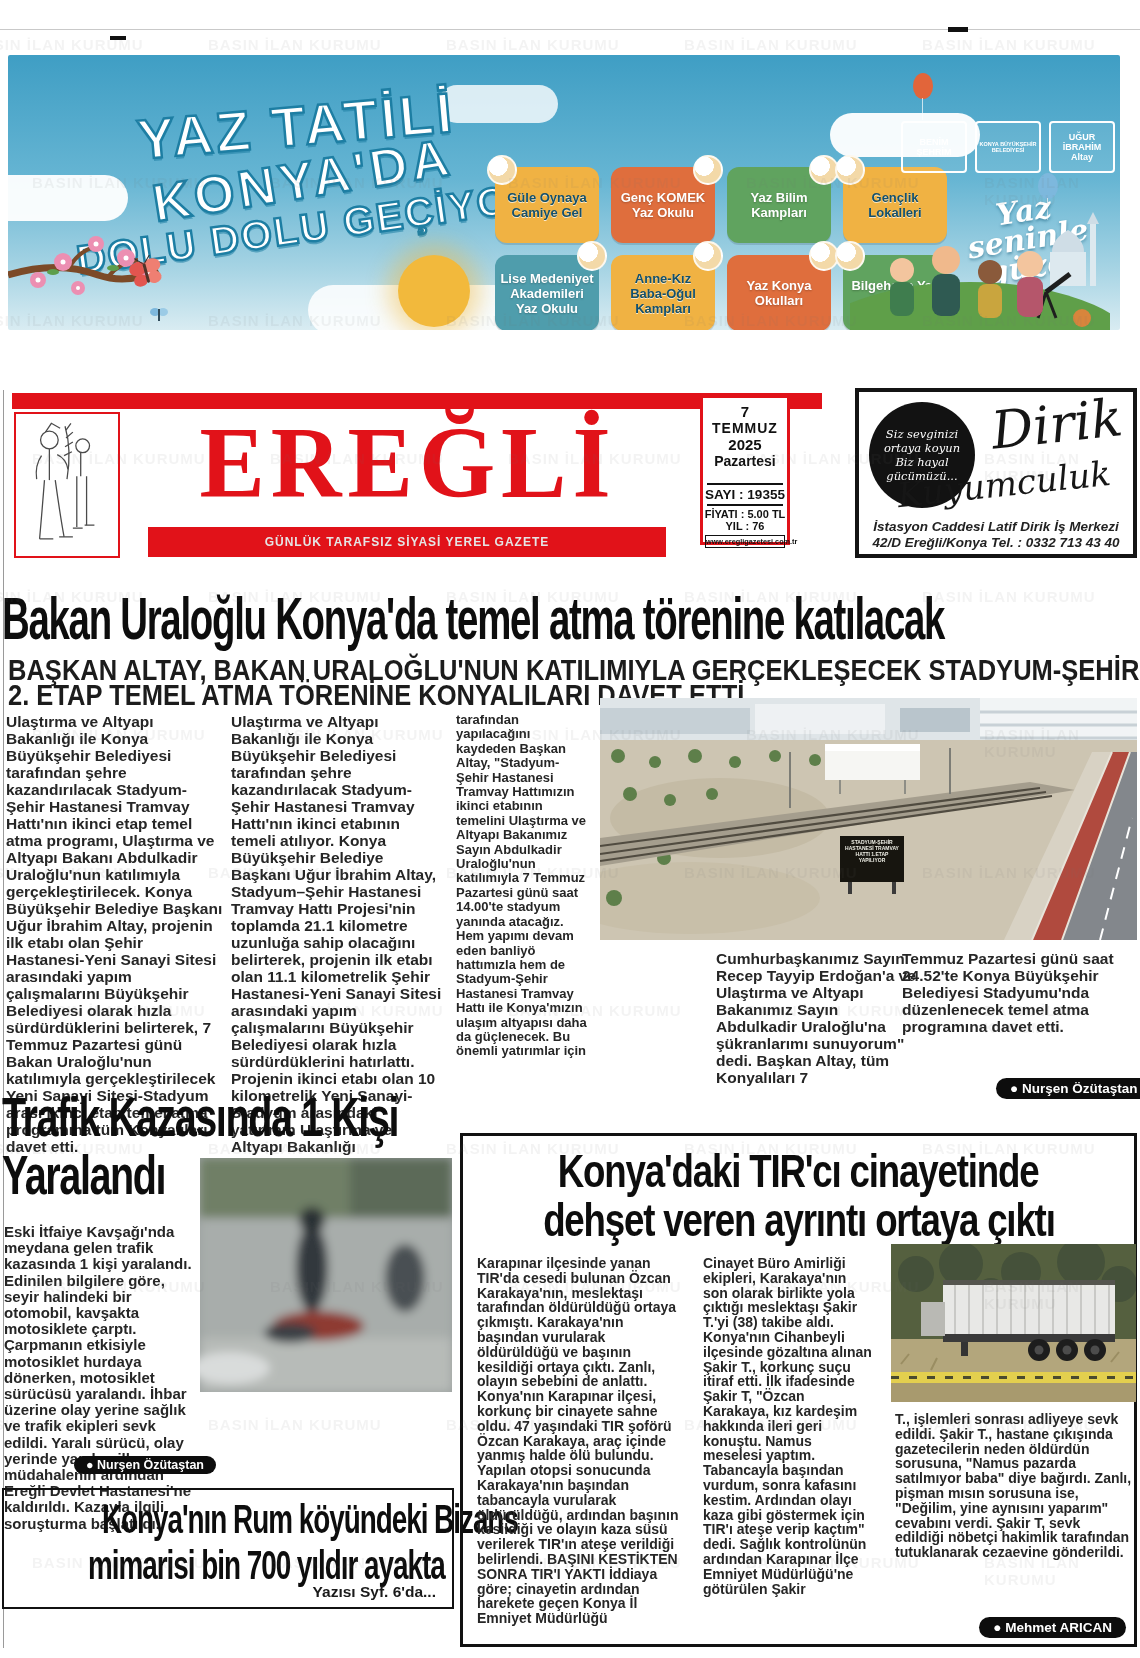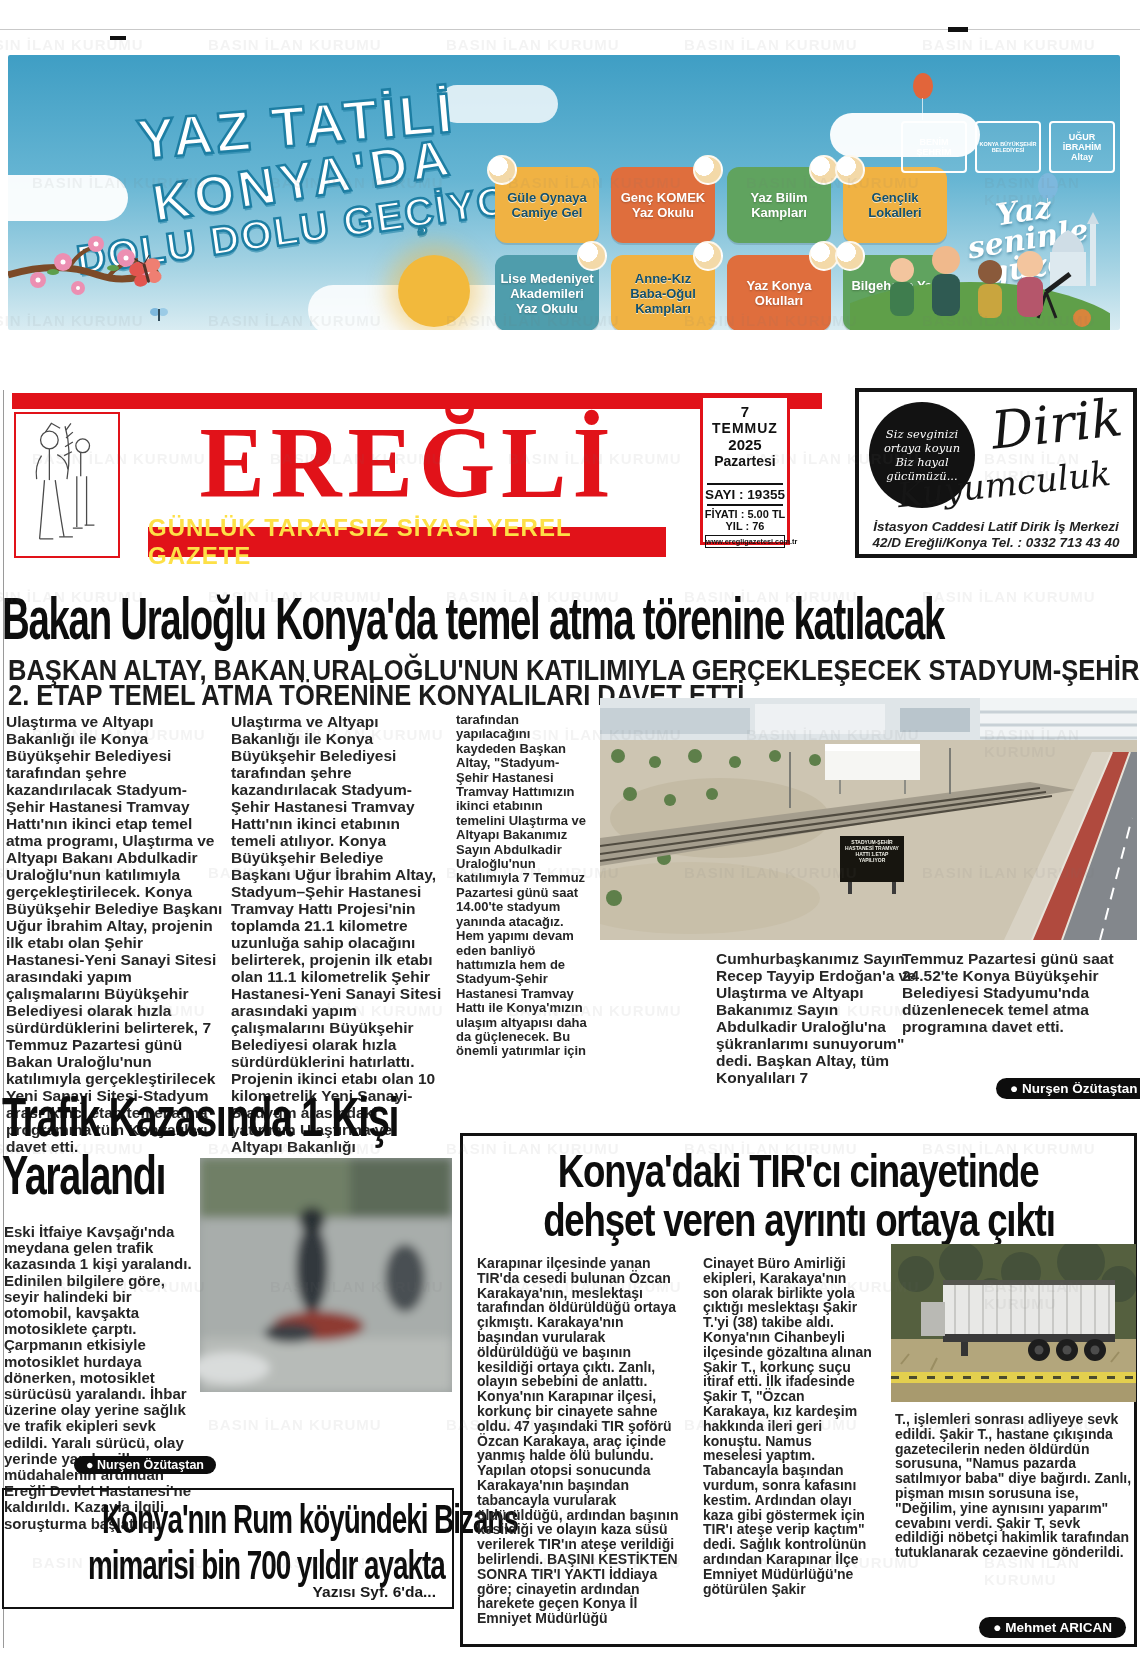--- a/index.html
+++ b/index.html
@@ -54,21 +54,21 @@
   .bfly{position:absolute;}
   
   .mast-redbar{position:absolute;left:12px;top:393px;width:810px;height:16px;background:#e11219;}
   .mast-vline{position:absolute;left:786px;top:393px;width:4px;height:152px;background:#e11219;}
   .mast-logo{position:absolute;left:14px;top:412px;width:102px;height:142px;border:2px solid #e11219;
              background:#fff;display:flex;align-items:center;justify-content:center;}
   .mast-title{position:absolute;left:150px;top:404px;width:516px;text-align:center;
               font-family:"Liberation Serif",serif;font-weight:700;font-size:98px;line-height:112px;
               color:#e11219;letter-spacing:6px;transform:scaleY(1.04);transform-origin:top;}
   .mast-slogan{position:absolute;left:148px;top:527px;width:518px;height:30px;background:#e11219;
-               color:#fde047;font-weight:700;font-size:24px;letter-spacing:1px;display:flex;
+               color:#e5e5e5;font-weight:700;font-size:12px;letter-spacing:1px;display:flex;
                align-items:center;justify-content:center;}
   .datebox{position:absolute;left:700px;top:395px;width:90px;height:150px;border:3px solid #e11219;
            background:#fff;text-align:center;font-weight:700;color:#111;padding-top:5px;box-sizing:border-box;}
   .datebox .d1{font-size:15px;} .datebox .d2{font-size:14px;letter-spacing:1px;}
   .datebox .d3{font-size:15px;} .datebox .d4{font-size:14px;margin-bottom:14px;}
   .dsep{height:2px;background:#111;margin:2px 4px;}
   .datebox .d5{font-size:13.5px;} .datebox .d6{font-size:11px;margin-top:2px;} .datebox .d7{font-size:11px;}
   .datebox .d8{font-size:7.3px;border:1px solid #111;margin:3px 2px 0 2px;padding:1px 0;}
   .jad{position:absolute;left:855px;top:388px;width:282px;height:170px;border:4px solid #141414;
        background:#fff;box-sizing:border-box;}

